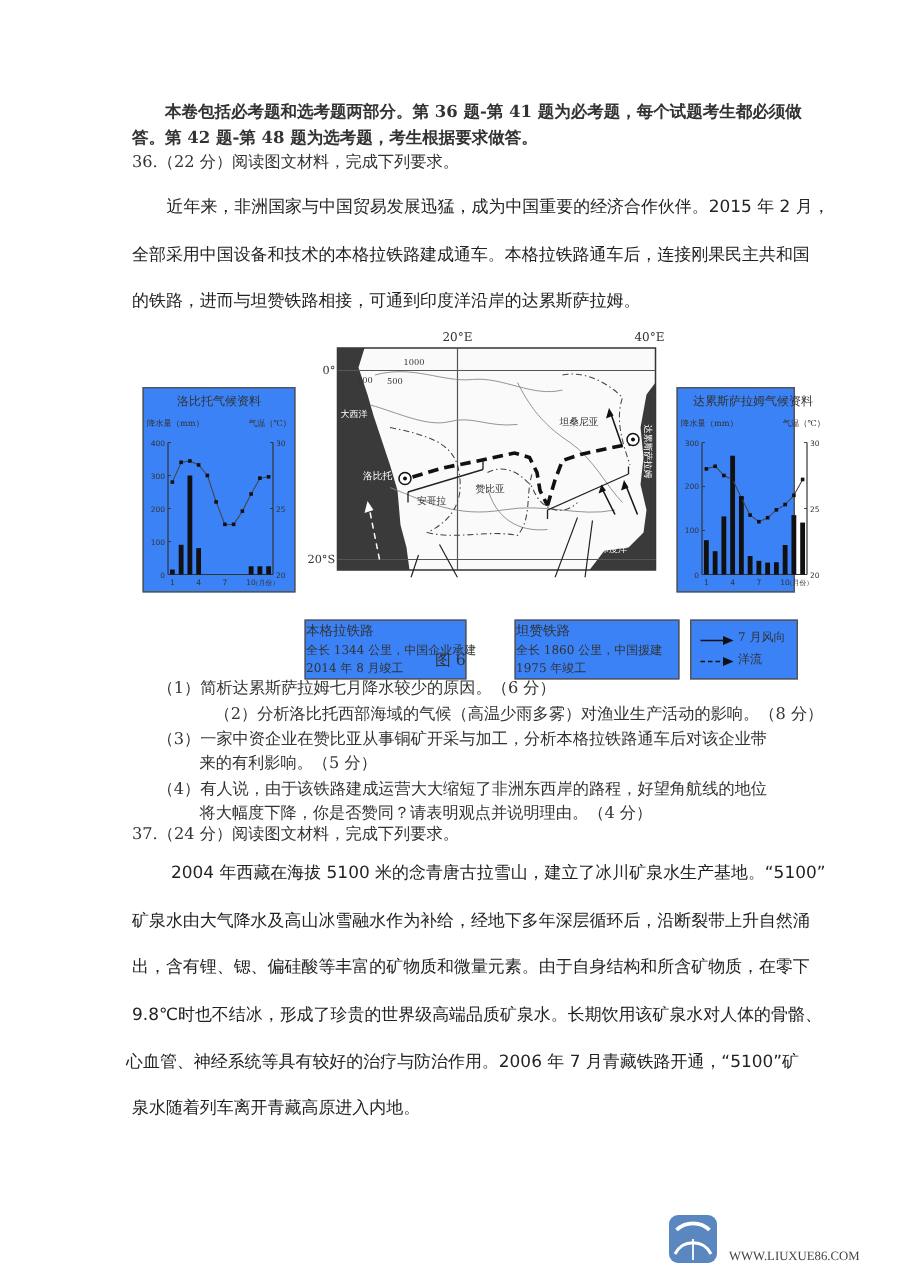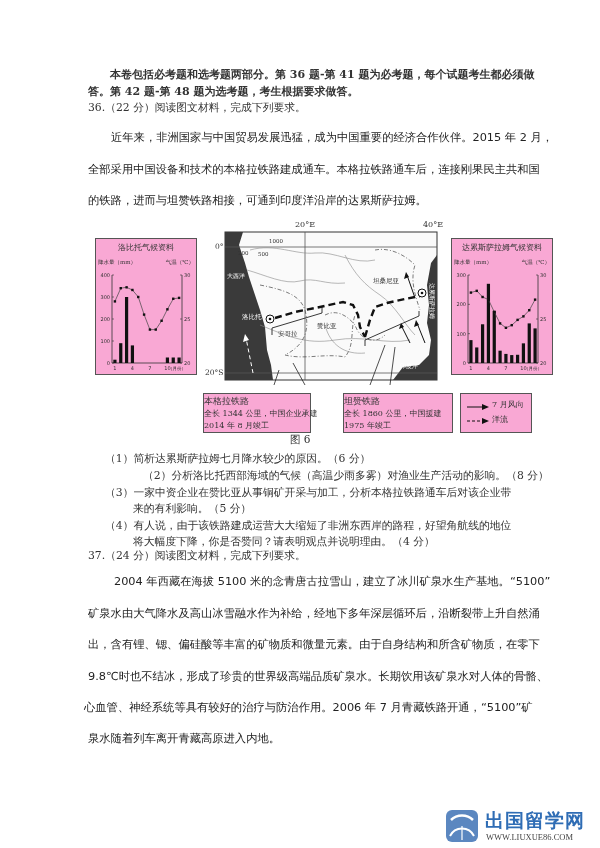--- a/index.html
+++ b/index.html
@@ -4,21 +4,21 @@
 <style>
   * { margin: 0; padding: 0; box-sizing: border-box; }
   html, body { width: 600px; height: 848px; background: #ffffff; overflow: hidden; }
   body { position: relative; font-family: "DejaVu Sans", "Liberation Sans", sans-serif; color: #222; }
   .serif { font-family: "DejaVu Serif", "Liberation Serif", serif; color: #333; }
   .bold { font-weight: bold; }
   .sans-body { font-family: "DejaVu Sans", "Liberation Sans", sans-serif; font-size: 11.3px; color: #222; }
   .line { position: absolute; white-space: nowrap; }
   .q { position: absolute; left: 108px; font-size: 10.8px; line-height: 15px; white-space: nowrap; }
   .q2 { position: absolute; left: 136px; font-size: 10.8px; line-height: 15px; white-space: nowrap; }
-  .box { position: absolute; border: 1.2px solid #555; background: #f9a8d4; }
+  .box { position: absolute; border: 1.2px solid #555; background: #3b82f6; margin-top: 20px; }
   .tiny { font-size: 6.5px; font-family: "DejaVu Serif", "Liberation Serif", serif; fill: #333; }
   .caption { position: absolute; font-family: "DejaVu Serif", serif; font-size: 9px; color: #333; text-align: left; line-height: 13px; white-space: nowrap; }
   .fig { position: absolute; left: 290px; top: 433px; font-family: "DejaVu Serif", serif; font-size: 10.5px; color: #333; }
   .logo { position: absolute; left: 445px; top: 808px; width: 150px; height: 36px; }
 </style>
 </head>
 <body>
 
 <div class="line serif bold" style="left:110px;top:67px;font-size:11px;">本卷包括必考题和选考题两部分。第 36 题-第 41 题为必考题，每个试题考生都必须做</div>
 <div class="line serif bold" style="left:88px;top:84px;font-size:11px;">答。第 42 题-第 48 题为选考题，考生根据要求做答。</div>
@@ -145,21 +145,21 @@
       <text x="22" y="63" class="tiny" style="font-size:6px;fill:#fff">大西洋</text>
       <text x="37" y="104" class="tiny" style="font-size:6.5px;fill:#fff">洛比托</text>
       <text x="73" y="121" class="tiny">安哥拉</text>
       <text x="112" y="113" class="tiny">赞比亚</text>
       <text x="168" y="68" class="tiny">坦桑尼亚</text>
       <text x="195" y="153" class="tiny" style="fill:#fff;font-size:6px">印度洋</text>
       <text transform="translate(225,68) rotate(90)" class="tiny" style="fill:#fff;font-size:6px">达累斯萨拉姆</text>
     </svg>
   </div>
 
-  <div class="box" style="left:451px;top:238px;width:102px;height:137px;">
+  <div class="box" style="left:451px;top:238px;width:79px;height:137px;">
     <svg id="chart1" width="100" height="135" style="position:absolute;left:0;top:0;">
         <text x="50" y="11" text-anchor="middle" font-size="8" fill="#333" font-family="DejaVu Serif, serif">达累斯萨拉姆气候资料</text>
         <text x="2" y="25" font-size="5.5" fill="#333" font-family="DejaVu Serif, serif">降水量（mm）</text>
         <text x="98" y="25" text-anchor="end" font-size="5.5" fill="#333" font-family="DejaVu Serif, serif">气温（℃）</text>
         <line x1="16" y1="36" x2="16" y2="124" stroke="#333" stroke-width="0.8"></line>
         <line x1="86" y1="36" x2="86" y2="124" stroke="#333" stroke-width="0.8"></line>
         <line x1="16" y1="124" x2="86" y2="124" stroke="#333" stroke-width="0.8"></line>
         <line x1="16" y1="124" x2="18" y2="124" stroke="#333" stroke-width="0.6"></line>
         <text x="14" y="126" text-anchor="end" font-size="5" fill="#333" font-family="DejaVu Sans, sans-serif">0</text>
         <line x1="16" y1="94.66666666666667" x2="18" y2="94.66666666666667" stroke="#333" stroke-width="0.6"></line>
@@ -247,15 +247,14 @@
 <div class="line sans-body" style="left:84px;top:700px;">心血管、神经系统等具有较好的治疗与防治作用。2006 年 7 月青藏铁路开通，“5100”矿</div>
 <div class="line sans-body" style="left:88px;top:731px;">泉水随着列车离开青藏高原进入内地。</div>
 
 <div class="logo">
   <svg width="36" height="36" style="position:absolute;left:0;top:0;">
     <rect x="1" y="2" width="32" height="32" rx="6" fill="#5b87c0"></rect>
     <path d="M6,12 C12,6 22,6 28,12" fill="none" stroke="#fff" stroke-width="2.5"></path>
     <path d="M5,28 C10,18 24,18 29,28" fill="none" stroke="#fff" stroke-width="2"></path>
     <line x1="17" y1="18" x2="17" y2="32" stroke="#fff" stroke-width="1.2"></line>
   </svg>
-  <div style="position:absolute;left:40px;top:0;font-family:'DejaVu Sans',sans-serif;font-weight:bold;font-size:19px;color:#2f6db5;letter-spacing:1px;white-space:nowrap;">出国留学网</div>
   <div style="position:absolute;left:41px;top:24px;font-family:Liberation Serif, serif;font-size:8.5px;color:#444;white-space:nowrap;">WWW.LIUXUE86.COM</div>
 </div>
 
 </body></html>

